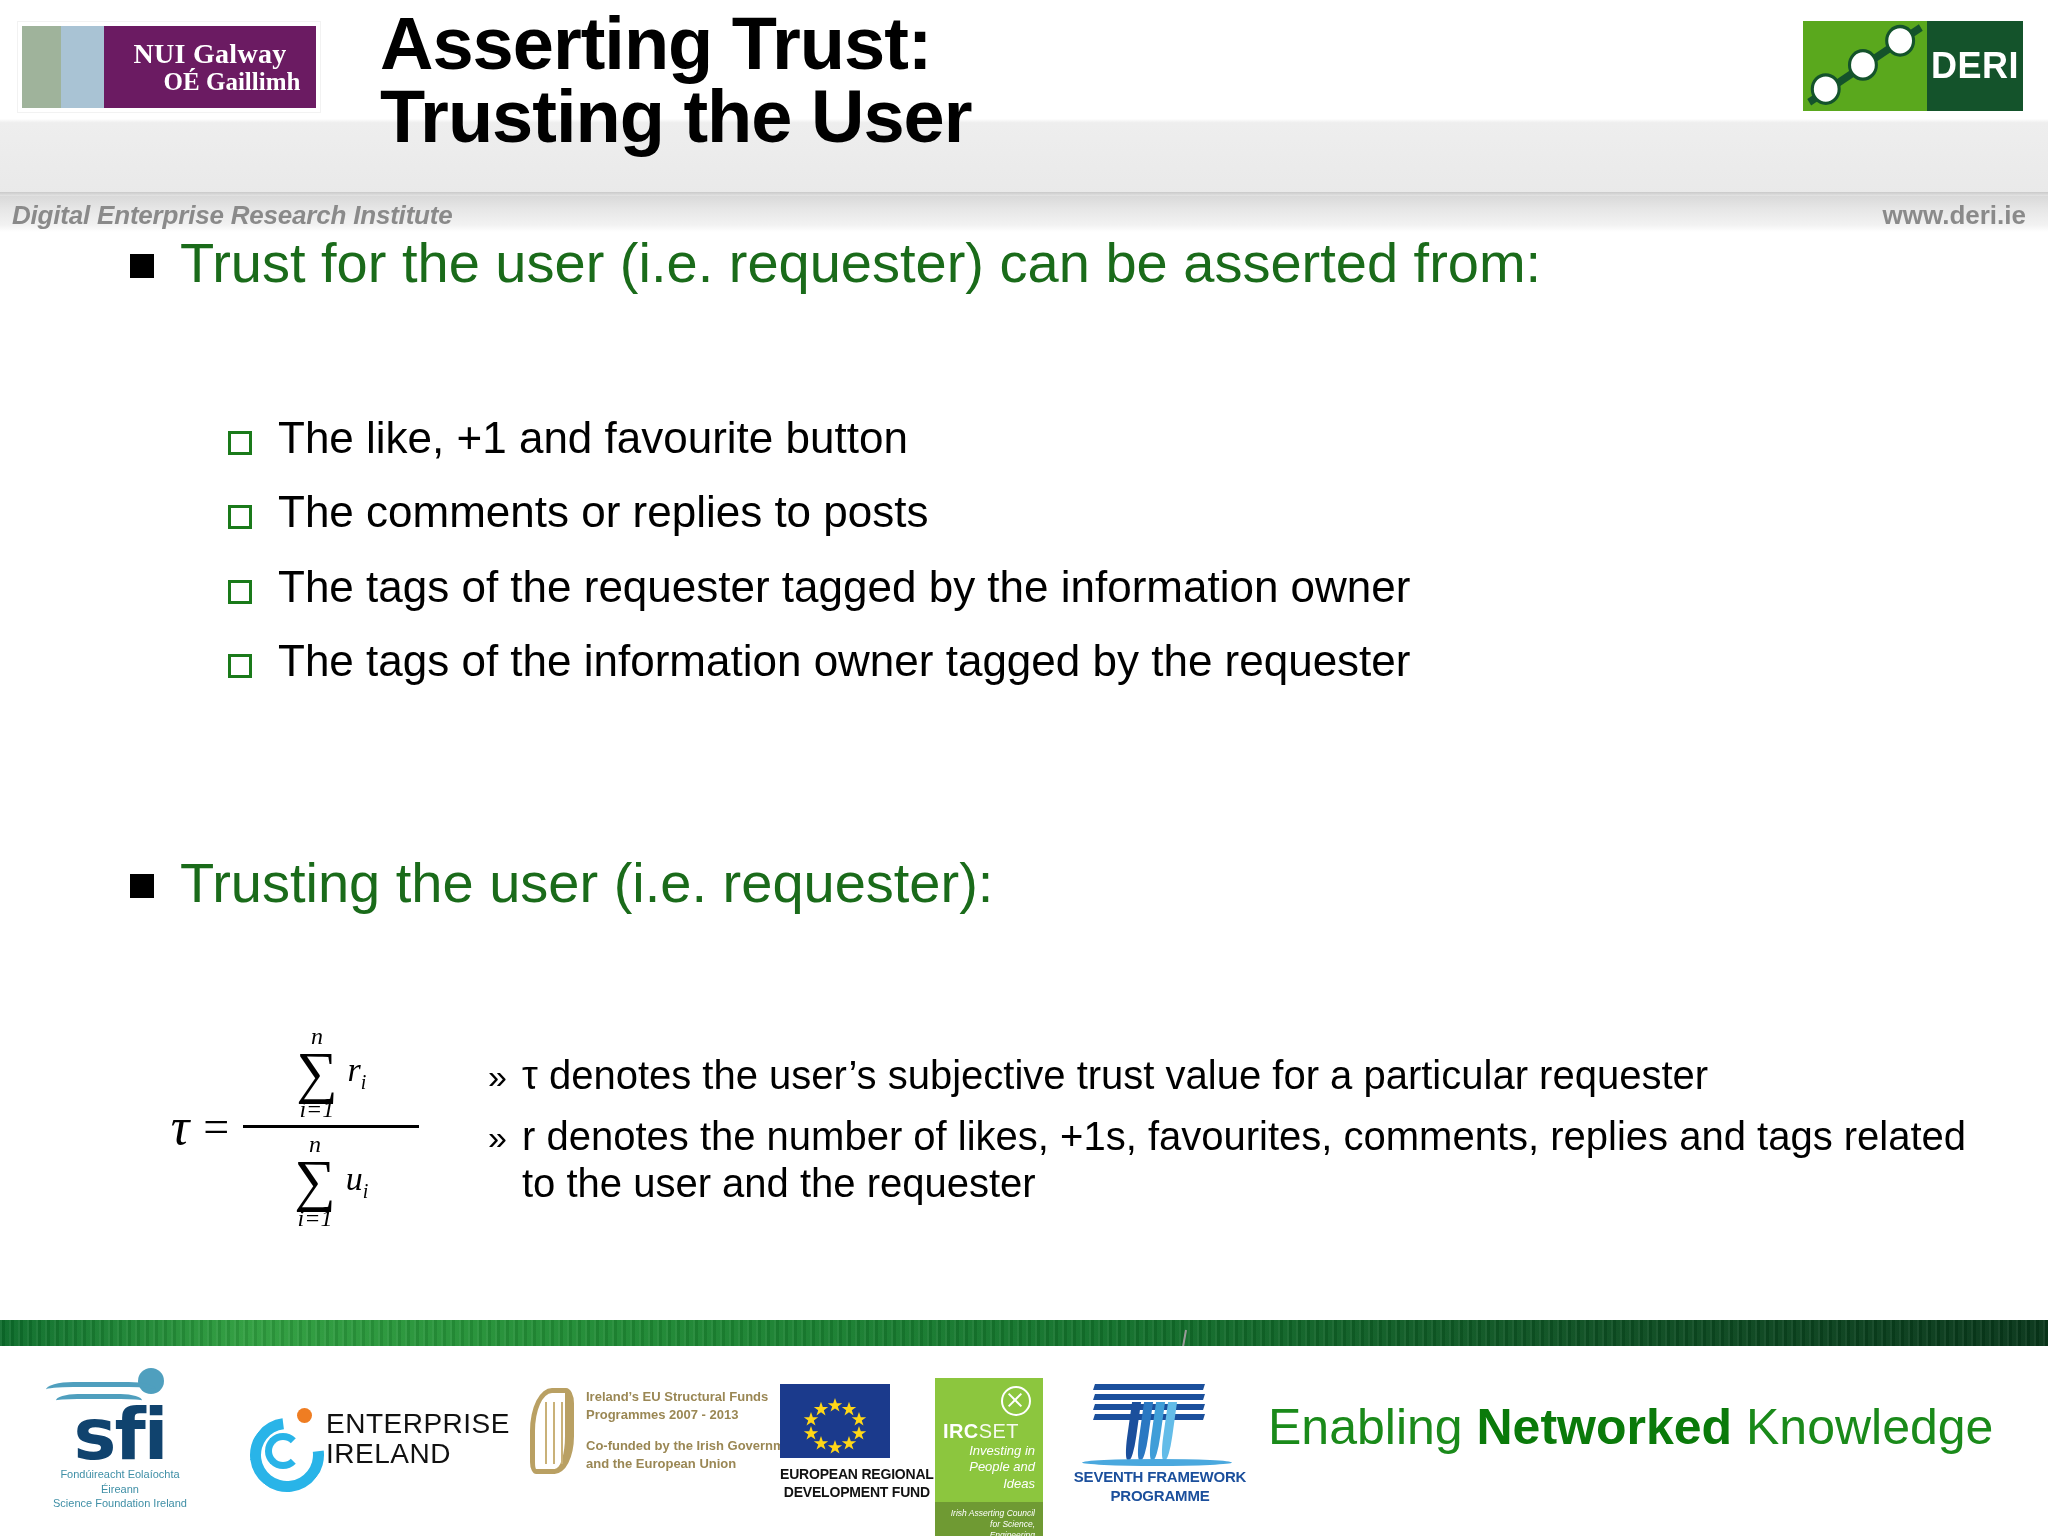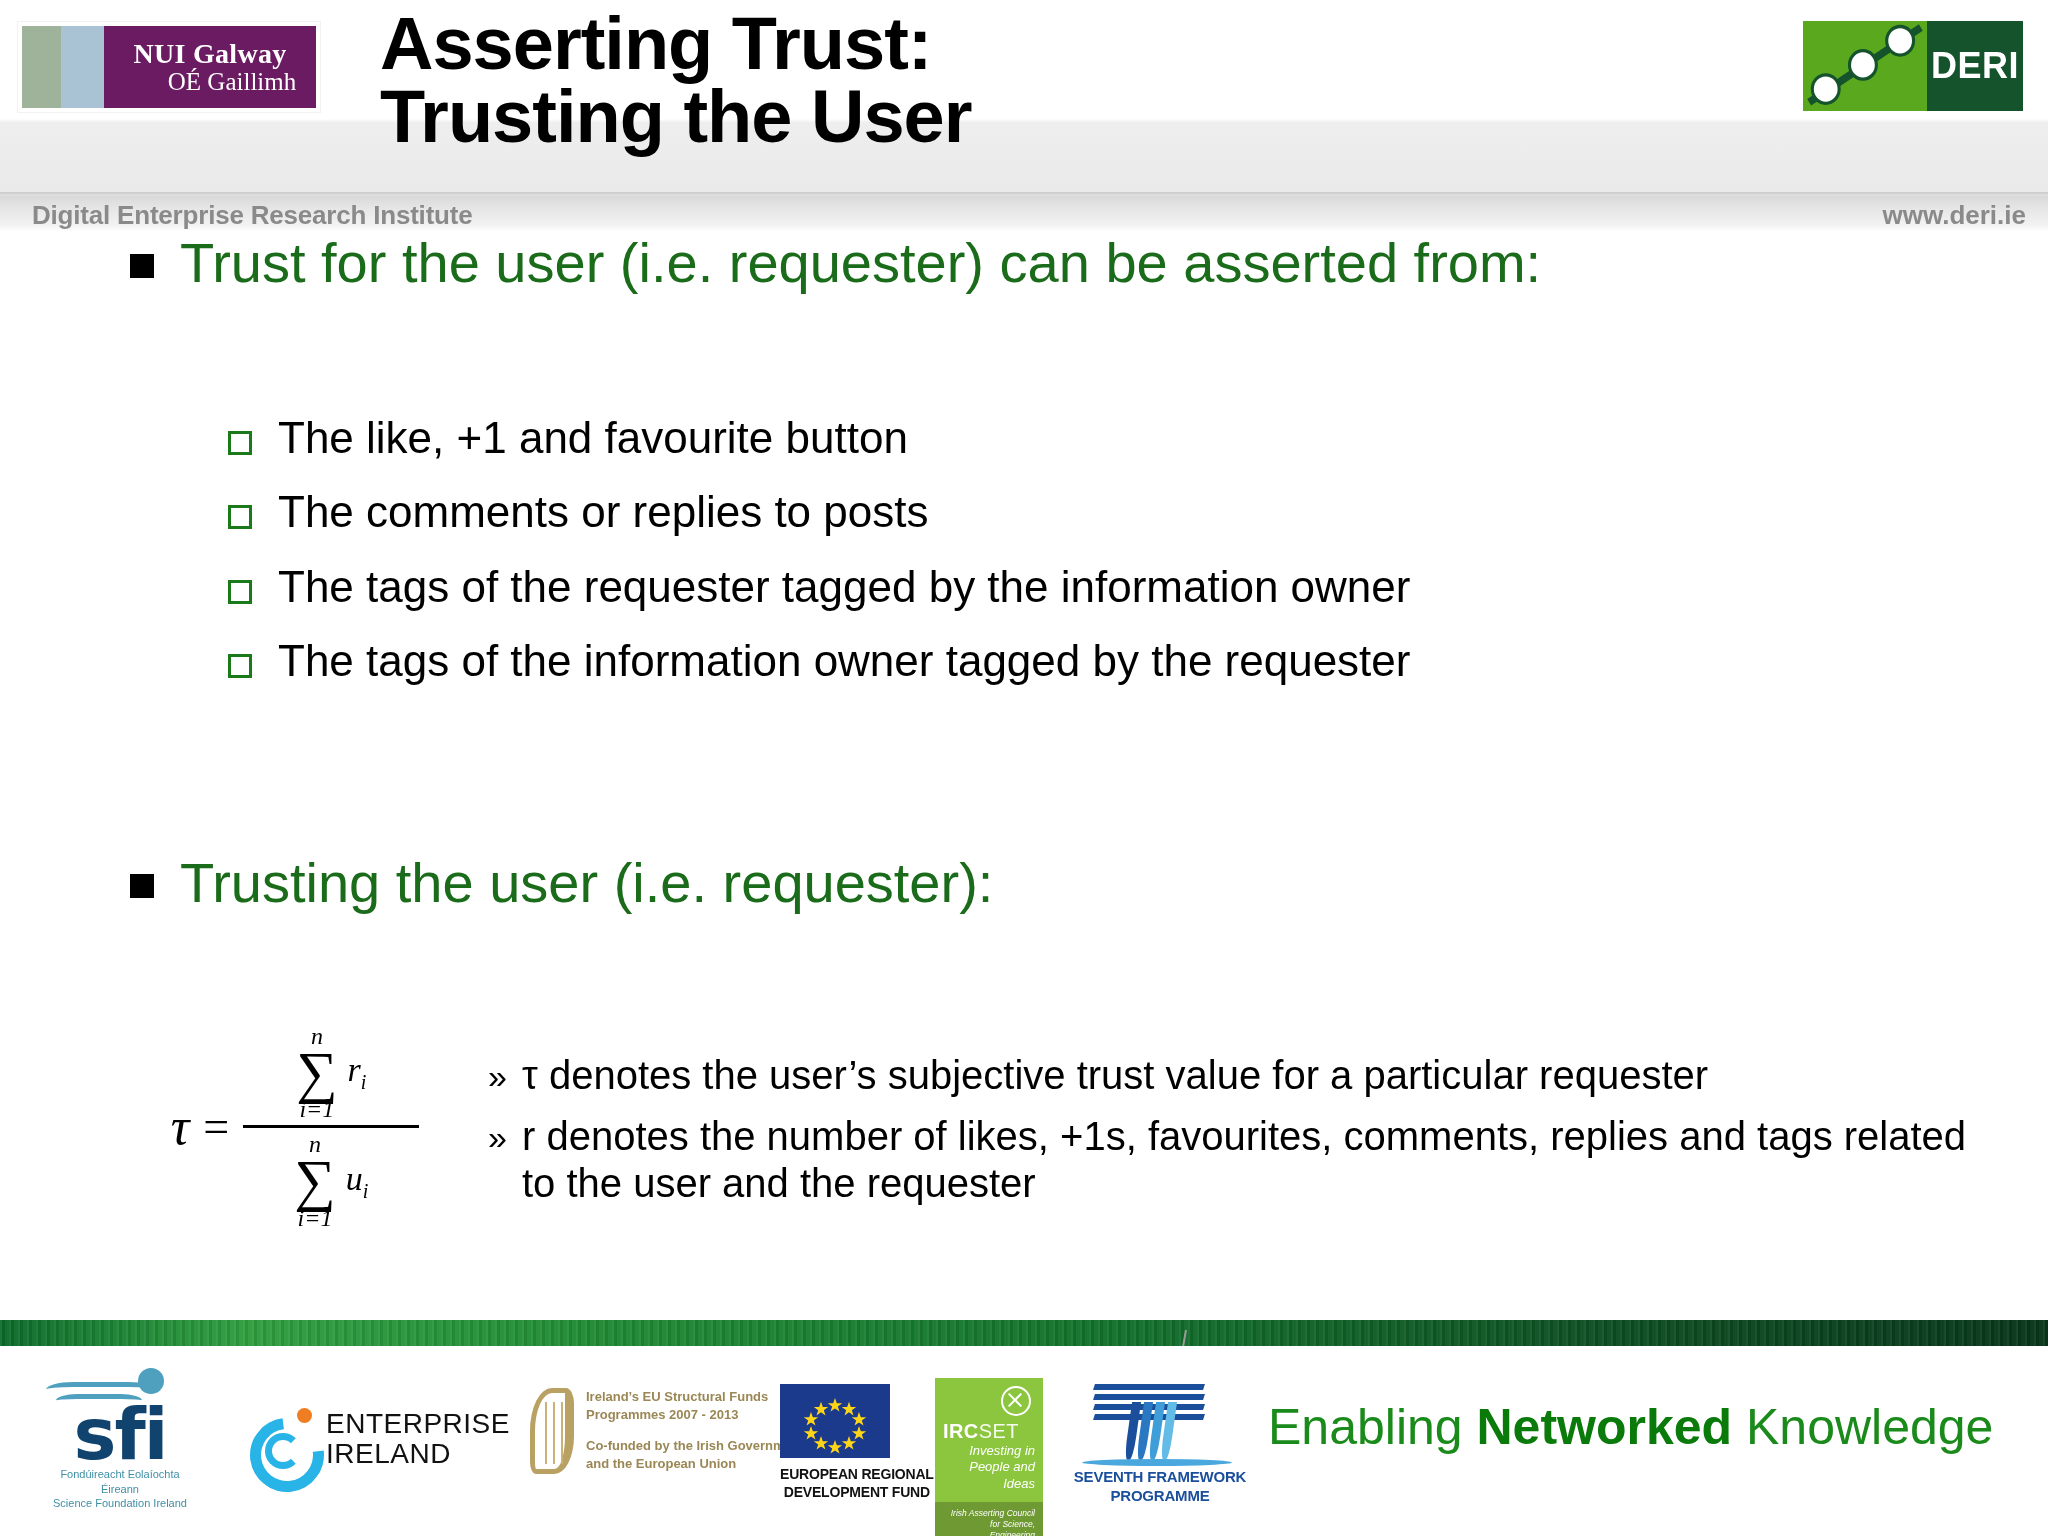--- a/index.html
+++ b/index.html
@@ -31,33 +31,33 @@
   #nui-crest{
     width:82px;position:relative;overflow:hidden;
     background:linear-gradient(to right,#9fb39b 0%,#9fb39b 48%,#a9c3d4 48%,#a9c3d4 100%);
   }
   #nui-wordmark{
     flex:1;background:#6b1b62;display:flex;flex-direction:column;
     align-items:center;justify-content:center;color:#fff;
     font-family:"Liberation Serif","DejaVu Serif",serif;line-height:1.05;
   }
   #nui-wordmark .l1{font-size:28px;font-weight:bold;letter-spacing:.3px;}
-  #nui-wordmark .l2{font-size:25px;font-weight:normal;margin-left:44px;}
+  #nui-wordmark .l2{font-size:25px;font-weight:bold;margin-left:44px;}
 
   
   #slide-title{
     position:absolute;left:380px;top:8px;width:1260px;
     font-size:74px;font-weight:bold;color:#000;line-height:.98;
     letter-spacing:-1px;
   }
   #slide-title .t2{display:block;}
 
   #deri-tagline{
-    position:absolute;left:32px;top:200px;font-size:26px;font-weight:bold;
-    color:#8a8a8a;letter-spacing:-.2px;
+    position:absolute;left:12px;top:200px;font-size:26px;font-weight:bold;
+    color:#8a8a8a;letter-spacing:-.2px;font-style:italic;
   }
   #deri-url{
     position:absolute;right:22px;top:200px;font-size:26px;font-weight:bold;
     color:#8a8a8a;
   }
 
   
   #deri-logo{
     position:absolute;right:20px;top:16px;width:230px;height:100px;
     background:#fff;padding:5px;box-sizing:border-box;display:flex;

